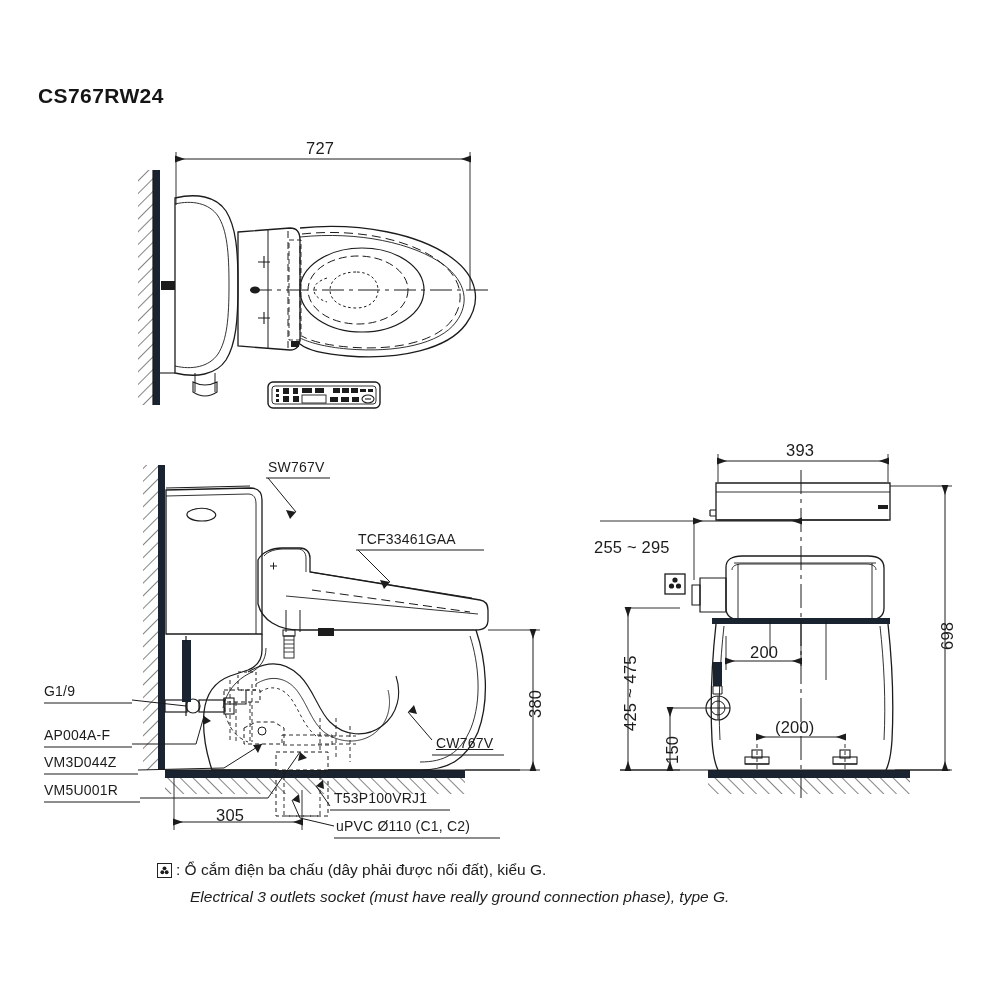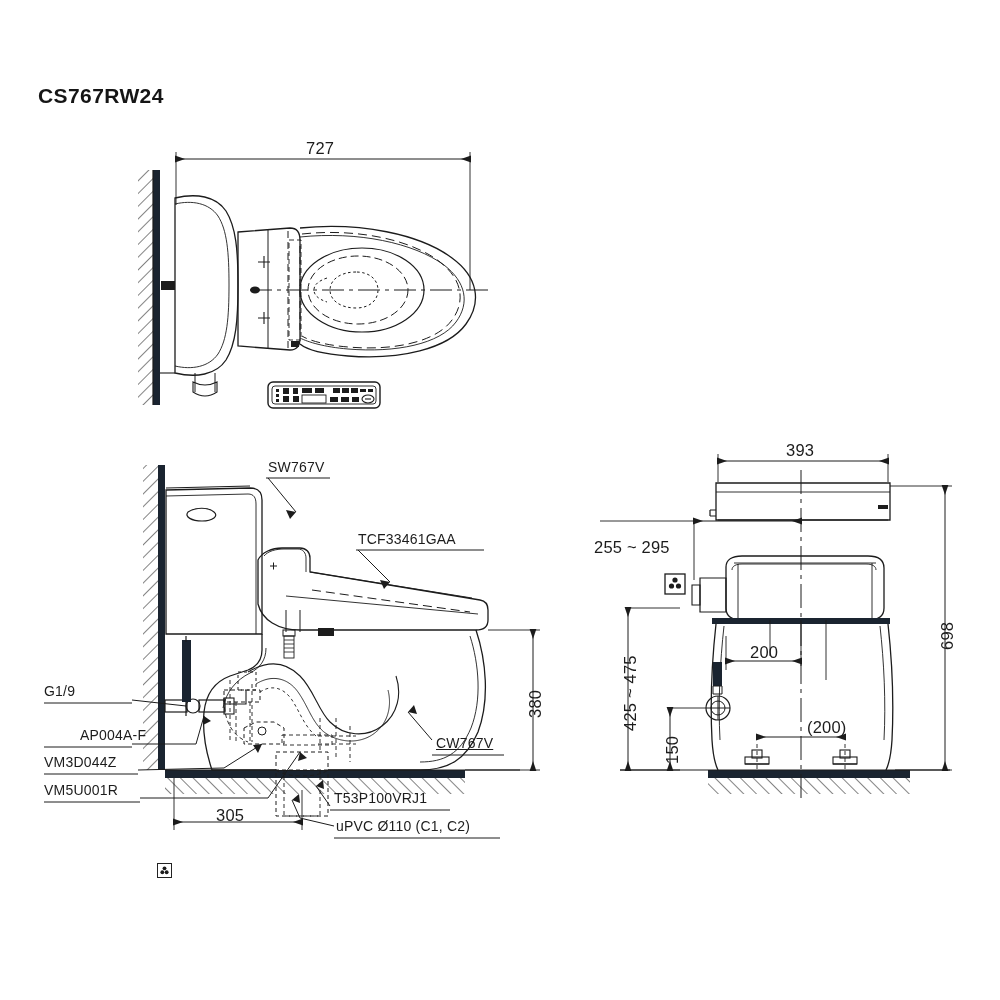--- a/index.html
+++ b/index.html
@@ -378,39 +378,41 @@
     </g>
   </svg>
 
   <div class="dim" style="left:306px; top:139px;">727</div>
 
   <div class="lbl" style="left:268px; top:459px;">SW767V</div>
   <div class="lbl" style="left:358px; top:531px;">TCF33461GAA</div>
   <div class="lbl" style="left:436px; top:735px;text-decoration:underline;">CW767V</div>
 
   <div class="lbl" style="left:44px; top:683px;">G1/9</div>
-  <div class="lbl" style="left:44px; top:727px;margin-left:36px;">AP004A-F</div>
+  <div class="lbl" style="left:44px; top:727px;">AP004A-F</div>
   <div class="lbl" style="left:44px; top:754px;">VM3D044Z</div>
   <div class="lbl" style="left:44px; top:782px;">VM5U001R</div>
 
   <div class="lbl" style="left:334px; top:790px;">T53P100VRJ1</div>
   <div class="lbl" style="left:336px; top:818px;">uPVC Ø110 (C1, C2)</div>
 
   <div class="dim vert" style="left:526px; top:718px;">380</div>
   <div class="dim" style="left:216px; top:806px;">305</div>
 
   <div class="dim" style="left:786px; top:441px;">393</div>
   <div class="dim" style="left:594px; top:526px;margin-top:12px;">255 ~ 295</div>
   <div class="dim vert" style="left:938px; top:650px;">698</div>
   <div class="dim vert" style="left:621px; top:731px;">425 ~ 475</div>
   <div class="dim" style="left:750px; top:643px;">200</div>
   <div class="dim vert" style="left:663px; top:764px;">150</div>
-  <div class="dim" style="left:775px; top:718px;margin-left:32px;">(200)</div>
+  <div class="dim" style="left:775px; top:718px;">(200)</div>
 
   <div class="sockbox" style="left:157px; top:863px;">
     <svg viewBox="0 0 15 15" width="13" height="13" style="display:block;">
       <circle cx="5" cy="9.5" r="2.2" fill="#1c1c1c"></circle>
       <circle cx="10" cy="9.5" r="2.2" fill="#1c1c1c"></circle>
       <circle cx="7.5" cy="5" r="2.2" fill="#1c1c1c"></circle>
     </svg>
   </div>
+  <div class="note" style="left:176px; top:861px;">: Ổ cắm điện ba chấu (dây phải được nối đất), kiểu G.</div>
+  <div class="note ital" style="left:190px; top:888px;">Electrical 3 outlets socket (must have really ground connection phase), type G.</div>
 
 </div>
 
 </body></html>

